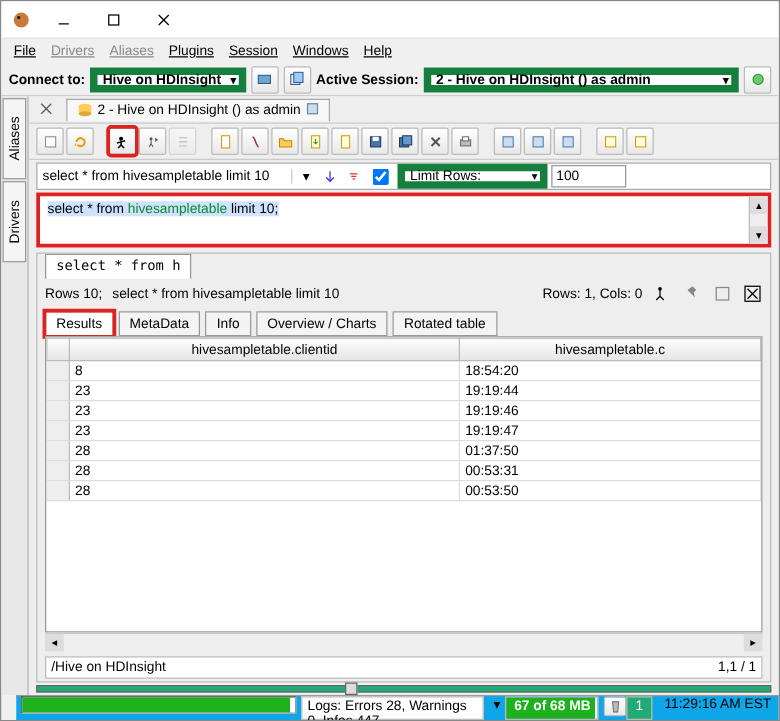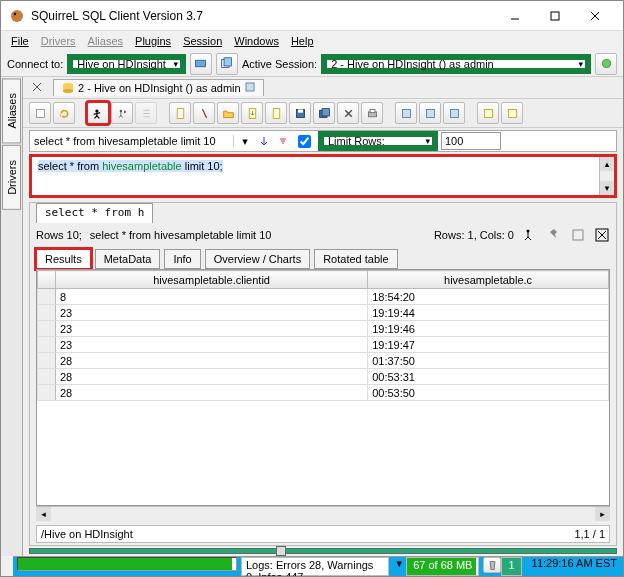--- a/index.html
+++ b/index.html
@@ -6,21 +6,21 @@
 body { width: 624px; height: 577px; background: #f0f0f0; border: 1px solid #888; display: flex; flex-direction: column; overflow: hidden; }
 .titlebar { height: 30px; background: #fff; display: flex; align-items: center; padding: 0 8px; border-bottom: 1px solid #ddd; }
 .titlebar .icon { width: 16px; height: 16px; margin-right: 6px; }
 .titlebar .title { flex: 1; font-size: 12px; }
 .titlebar .winbtn { width: 40px; height: 28px; display: flex; align-items: center; justify-content: center; color: #333; }
 .winbtn svg { width: 10px; height: 10px; }
 .menubar { height: 20px; display: flex; align-items: center; padding: 0 4px; background: #f0f0f0; gap: 0; }
 .menubar .menu { padding: 2px 6px; color: #000; }
 .menubar .menu u { text-decoration: underline; }
 .menubar .menu.disabled { color: #888; }
-.connectbar { height: 26px; display: flex; align-items: center; padding: 2px 6px; background: #f0f0f0; border-bottom: 1px solid #ccc; gap: 4px; }
+.connectbar { height: 26px; display: flex; align-items: center; padding: 2px 6px; background: #f0f0f0; border-bottom: 1px solid #ccc; gap: 4px; font-weight: bold; }
 .connectbar select, .dropdown { background: #fff; border: 6px solid #15803d; height: 20px; padding: 0 14px 0 4px; position: relative; display: inline-flex; align-items: center; }
 .dropdown::after { content: "▾"; position: absolute; right: 2px; font-size: 9px; }
 .tbicon { width: 22px; height: 22px; border: 1px solid #bbb; background: linear-gradient(#fff,#e8e8e8); display: inline-flex; align-items: center; justify-content: center; border-radius: 2px; }
 .tbicon svg { width: 13px; height: 13px; }
 .main { flex: 1; display: flex; overflow: hidden; }
 .sidetabs { width: 22px; background: #e8e8e8; display: flex; flex-direction: column; border-right: 1px solid #aaa; }
 .sidetab { flex: 0 0 auto; writing-mode: vertical-rl; transform: rotate(180deg); padding: 14px 3px; text-align: center; border: 1px solid #999; background: #f5f5f5; margin: 1px; }
 .content { flex: 1; display: flex; flex-direction: column; background: #eee; overflow: hidden; }
 .sessiontab-row { height: 22px; display: flex; align-items: center; padding-left: 30px; border-bottom: 1px solid #ccc; position: relative; }
 .sessiontab-row .closex { position: absolute; left: 8px; top: 4px; width: 12px; height: 12px; }
@@ -60,37 +60,36 @@
 .grid td:first-child { border-right: 1px solid #bbb; }
 .hscroll { height: 15px; background: #eee; border-top: 1px solid #bbb; margin: 0 6px 2px 6px; position: relative; }
 .hscroll .lbtn, .hscroll .rbtn { position: absolute; top:0; width:15px; height:100%; background:#ddd; display:flex;align-items:center;justify-content:center; font-size:9px; }
 .hscroll .rbtn { right:0; }
 .pathbar { height: 18px; margin: 2px 6px; border: 1px solid #bbb; background: #fff; display: flex; align-items: center; padding: 0 4px; font-family: monospace; }
 .pathbar .r { margin-left: auto; }
 .statusbar { height: 20px; border-top: 1px solid #999; display: flex; background: #0ea5e9; margin-left: 12px; }
 .statusbar .progress { flex:0 0 220px; height: 14px; margin: 0 4px; background: #fff; border: 1px inset #999; position: relative; }
 .statusbar .progress .fill { position:absolute; left:0; top:0; bottom:0; width: 98%; background: #1db11d; }
 .statusbar .logs { flex:1; border: 1px solid #bbb; background: #fff; padding: 1px 4px; margin-right: 4px; }
-.statusbar .mem { border: 1px solid #bbb; background: linear-gradient(90deg,#1db11d 97%, #fff 97%); padding: 1px 6px; color:#fff; margin-right:4px; }
+.statusbar .mem { border: 1px solid #bbb; background: linear-gradient(90deg,#1db11d 97%, #fff 97%); padding: 1px 6px; color:#fff; margin-right:4px;font-weight:bold; }
 .statusbar .cnt { border: 1px solid #bbb; background: #2a7; color:#fff; padding: 1px 6px; margin-right:4px; }
 .statusbar .clock { padding: 0 6px; }
 .greentrack { height: 6px; background: #2a7; margin: 2px 6px; border: 1px solid #666; position: relative; }
 .greentrack .thumb { position:absolute; left: 42%; top:-3px; width:10px; height:10px; background:#ddd; border:1px solid #666; }
 </style>
 </head>
 <body>
 
 <div class="titlebar">
   <span class="icon">
     <svg viewBox="0 0 16 16">
         <circle cx="8" cy="8" r="6" fill="#c97b3a"></circle>
         <circle cx="6" cy="6" r="1.2" fill="#000"></circle>
       </svg>
   </span>
-  <span class="title">SQuirreL SQL Client Version 3.7</span>
   <div class="winbtn">
       <svg viewBox="0 0 10 10">
         <line x1="1" y1="8" x2="9" y2="8" stroke="#000" stroke-width="1"></line>
       </svg>
     </div>
   <div class="winbtn">
       <svg viewBox="0 0 10 10">
         <rect x="1" y="1" width="8" height="8" fill="none" stroke="#000"></rect>
       </svg>
     </div>

